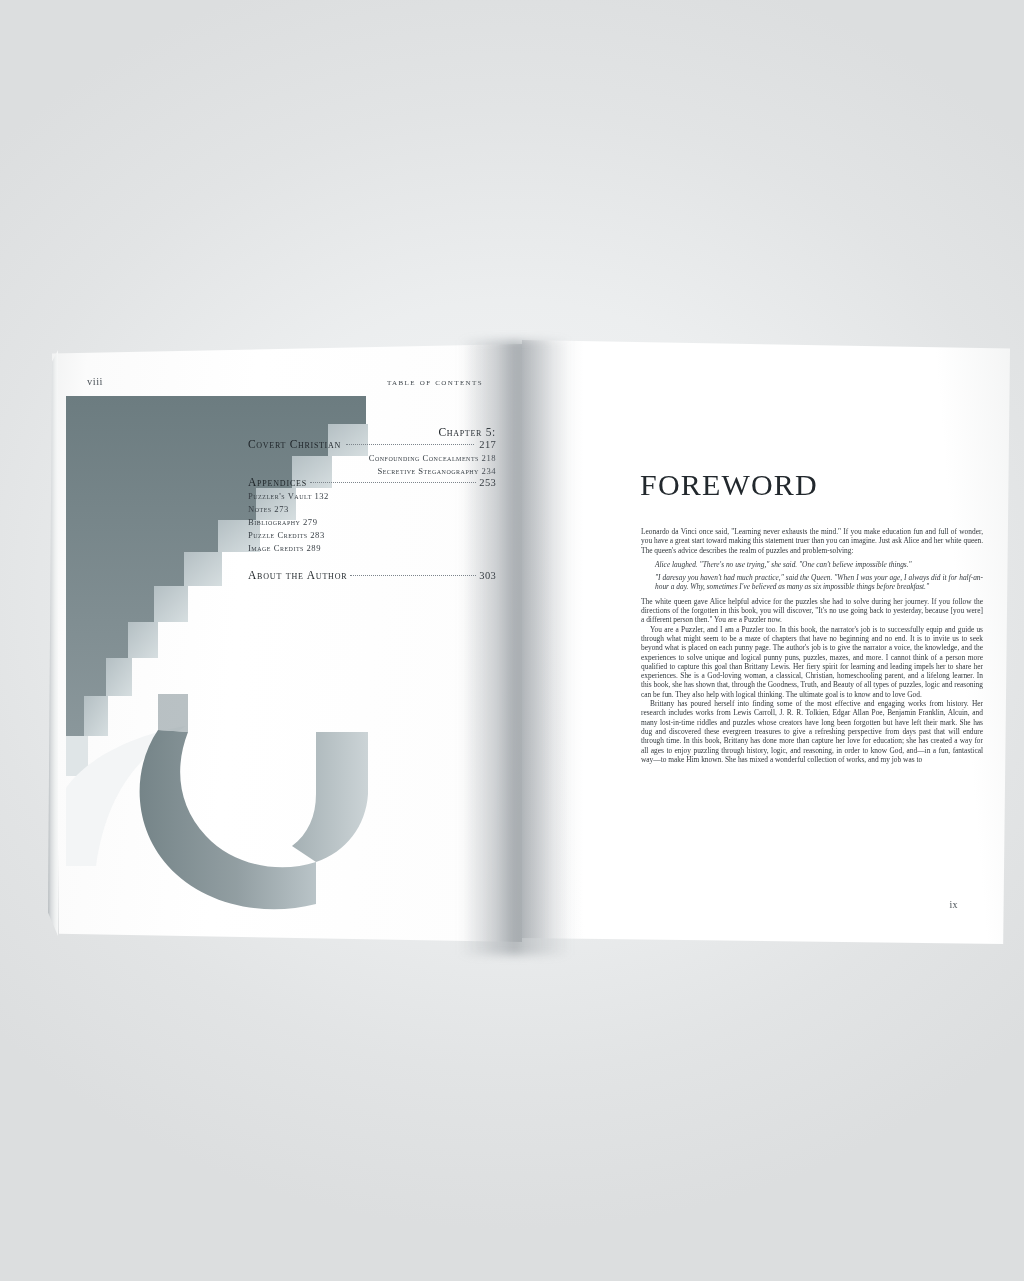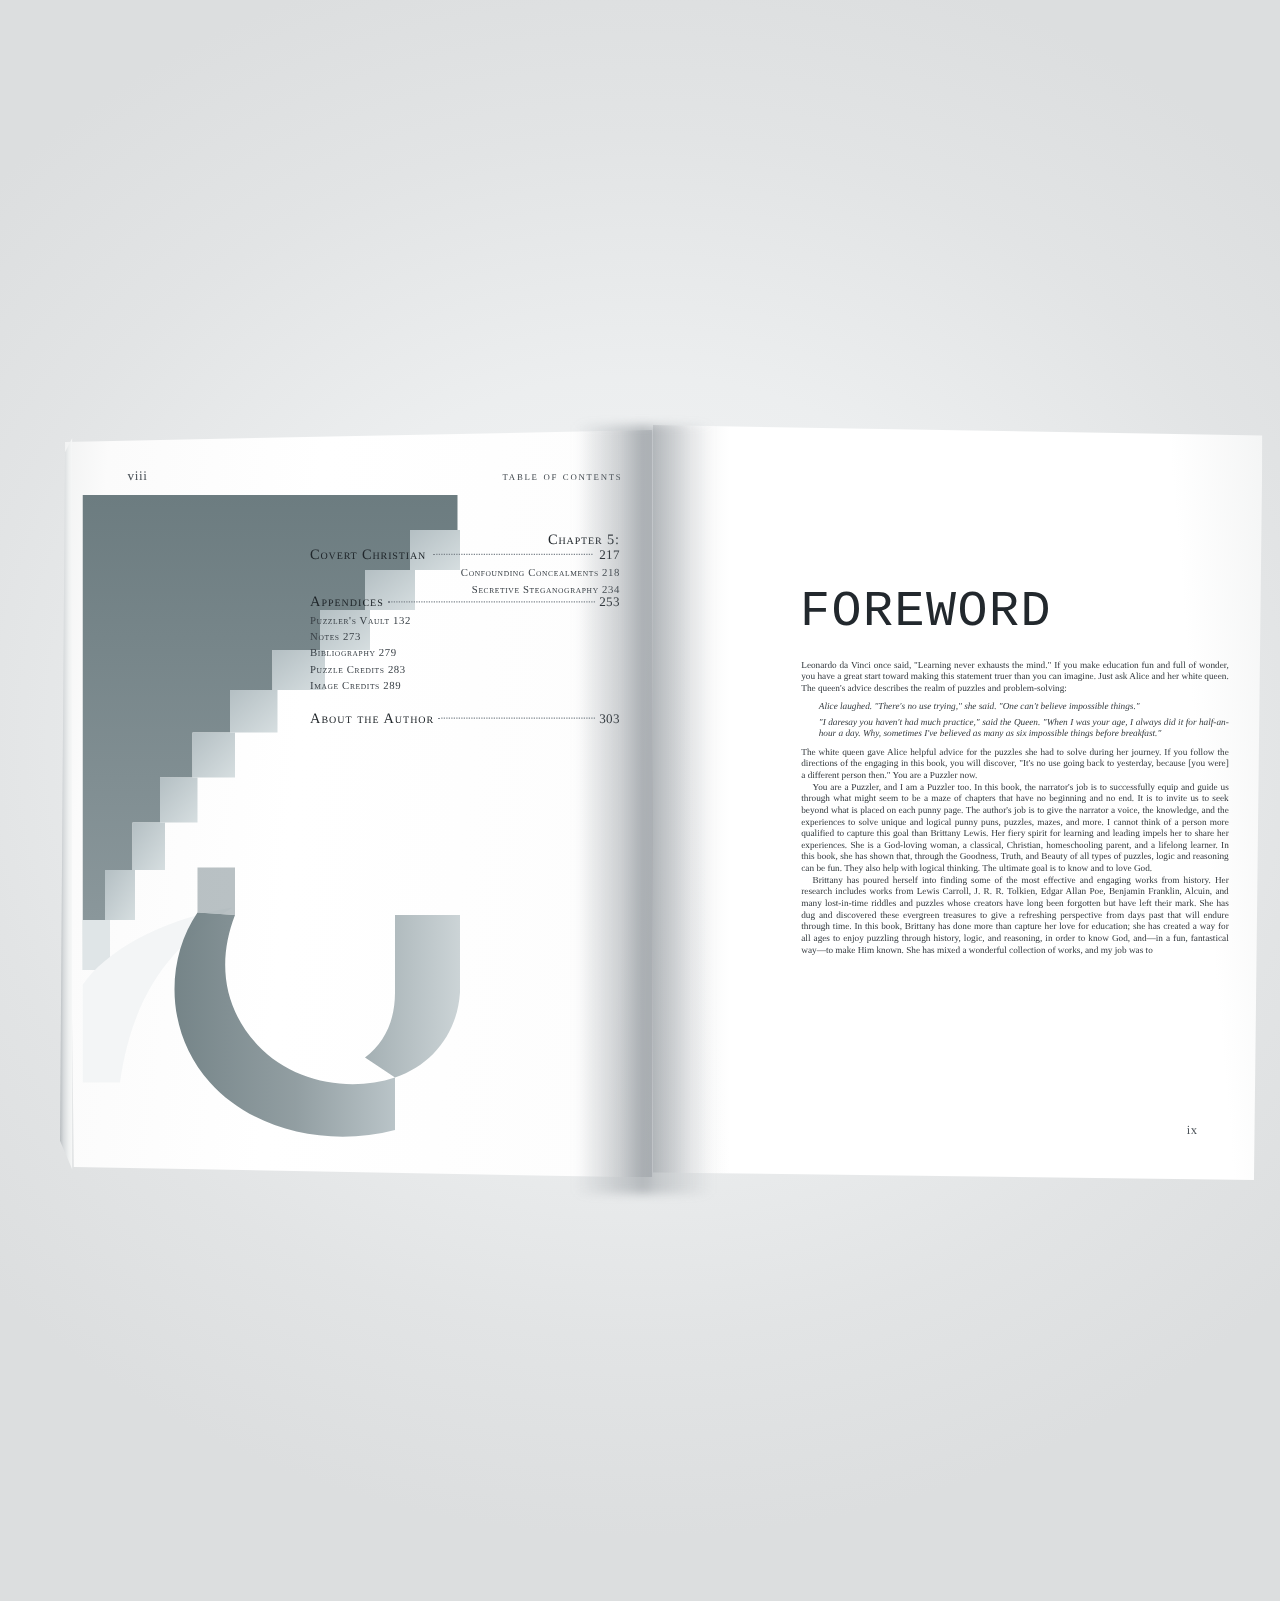--- a/index.html
+++ b/index.html
@@ -72,21 +72,21 @@
   .gutter-right{
     position:absolute;left:0;top:0;width:62px;height:100%;
     background:linear-gradient(270deg, rgba(140,148,154,0) 0%, rgba(135,143,150,0.09) 50%, rgba(110,118,126,0.30) 100%);
     pointer-events:none;
   }
 
   
   .toc-inner{position:absolute;left:0;top:0;width:100%;height:100%;}
 
   .toc-header{
-    position:absolute;left:50px;top:32px;width:396px;
+    position:absolute;left:35px;top:32px;width:396px;
     display:flex;align-items:baseline;justify-content:space-between;
   }
   .folio{
     font-size:10.5px;color:#4b5258;letter-spacing:.5px;
     font-family:"Liberation Serif", serif;
   }
   .toc-title{
     font-size:9.5px;color:#3f464c;letter-spacing:1.4px;
     font-variant:small-caps;text-transform:lowercase;
   }
@@ -156,22 +156,22 @@
     color:#1d2327;
     display:flex;align-items:baseline;
     margin-top:16px;
     justify-content:flex-end;
   }
 
   
   .fw-inner{position:absolute;left:0;top:0;width:100%;height:100%;}
   .fw-title{
     position:absolute;left:118px;top:128px;
-    font-size:40px;letter-spacing:1.2px;color:#22282d;
-    font-family:Liberation Mono, monospace;
+    font-size:30px;letter-spacing:1.2px;color:#22282d;
+    font-family:Liberation Serif, serif;
   }
   .fw-body{
     position:absolute;left:119px;top:187px;width:342px;
     font-size:7.4px;line-height:9.3px;
     text-align:justify;
     color:#31373c;
   }
   .fw-body p{margin:0 0 0 0;}
   .fw-body p.ind{text-indent:9px;}
   .fw-body .quote{
@@ -292,21 +292,21 @@
     <div class="fw-inner">
 
       <div class="fw-title">FOREWORD</div>
 
       <div class="fw-body">
         <p>Leonardo da Vinci once said, "Learning never exhausts the mind." If you make education fun and full of wonder, you have a great start toward making this statement truer than you can imagine. Just ask Alice and her white queen. The queen's advice describes the realm of puzzles and problem-solving:</p>
         <div class="quote">
           <p>Alice laughed. "There's no use trying," she said. "One can't believe impossible things."</p>
           <p>"I daresay you haven't had much practice," said the Queen. "When I was your age, I always did it for half-an-hour a day. Why, sometimes I've believed as many as six impossible things before breakfast."</p>
         </div>
-        <p>The white queen gave Alice helpful advice for the puzzles she had to solve during her journey. If you follow the directions of the engaging in this book, you will discover, "It's no use going back to yesterday, because [you were] a different person then." You are a Puzzler now.</p>
+        <p>The white queen gave Alice helpful advice for the puzzles she had to solve during her journey. If you follow the directions of the forgotten in this book, you will discover, "It's no use going back to yesterday, because [you were] a different person then." You are a Puzzler now.</p>
         <p class="ind">You are a Puzzler, and I am a Puzzler too. In this book, the narrator's job is to successfully equip and guide us through what might seem to be a maze of chapters that have no beginning and no end. It is to invite us to seek beyond what is placed on each punny page. The author's job is to give the narrator a voice, the knowledge, and the experiences to solve unique and logical punny puns, puzzles, mazes, and more. I cannot think of a person more qualified to capture this goal than Brittany Lewis. Her fiery spirit for learning and leading impels her to share her experiences. She is a God-loving woman, a classical, Christian, homeschooling parent, and a lifelong learner. In this book, she has shown that, through the Goodness, Truth, and Beauty of all types of puzzles, logic and reasoning can be fun. They also help with logical thinking. The ultimate goal is to know and to love God.</p>
         <p class="ind">Brittany has poured herself into finding some of the most effective and engaging works from history. Her research includes works from Lewis Carroll, J. R. R. Tolkien, Edgar Allan Poe, Benjamin Franklin, Alcuin, and many lost-in-time riddles and puzzles whose creators have long been forgotten but have left their mark. She has dug and discovered these evergreen treasures to give a refreshing perspective from days past that will endure through time. In this book, Brittany has done more than capture her love for education; she has created a way for all ages to enjoy puzzling through history, logic, and reasoning, in order to know God, and—in a fun, fantastical way—to make Him known. She has mixed a wonderful collection of works, and my job was to</p>
       </div>
 
       <div class="folio-right">ix</div>
 
       <div class="gutter-right"></div>
     </div>
   </div>
 

